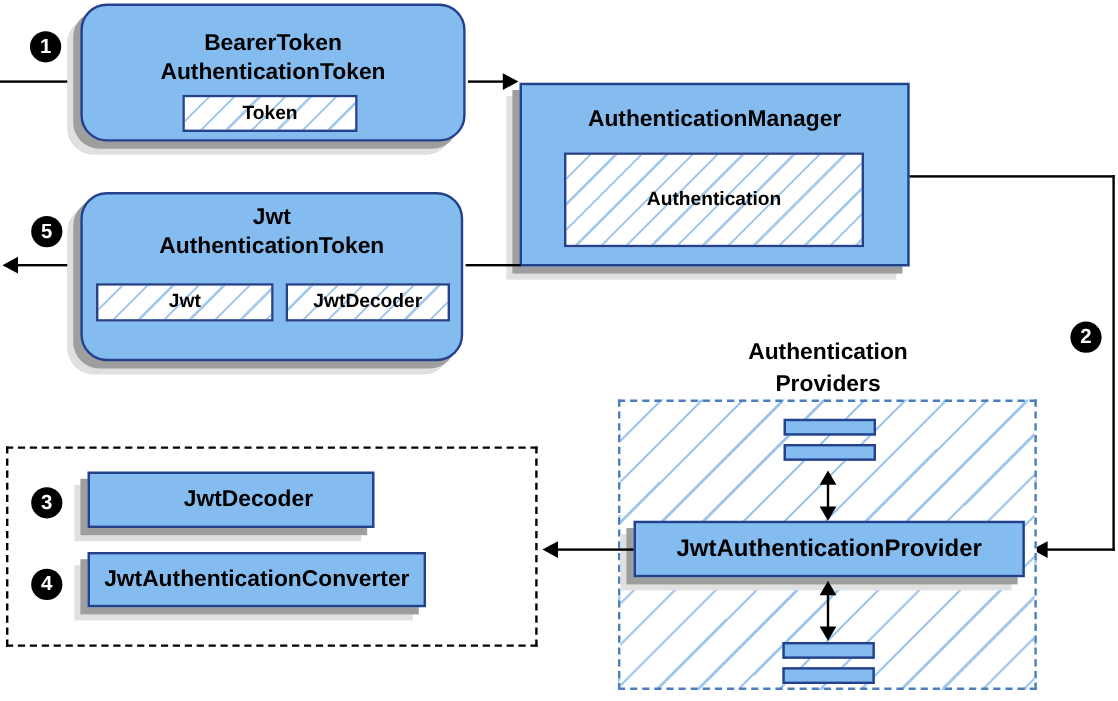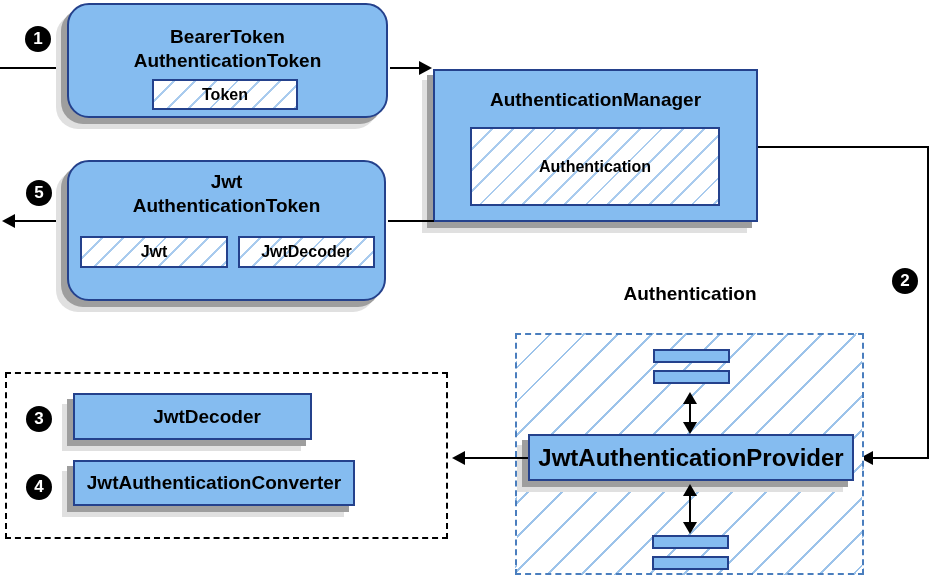--- a/index.html
+++ b/index.html
@@ -102,32 +102,33 @@
     <div class="node-title" style="margin-top:8px;">
       <div>Jwt</div>
       <div>AuthenticationToken</div>
     </div>
     <div class="field" style="left:11px;top:74px;width:148px;height:32px;">Jwt</div>
     <div class="field" style="left:169px;top:74px;width:137px;height:32px;">JwtDecoder</div>
   </div>
 
   <div class="plain-label" style="left:560px;top:280px;width:260px;">
     <div>Authentication</div>
+    <div>Providers</div>
   </div>
 
   <div class="providers-box">
     <div class="bar" style="left:136px;top:14px;"></div>
     <div class="bar" style="left:136px;top:35px;"></div>
 
     <div class="tri tri-up" style="left:166px;top:57px;"></div>
     <div class="vline" style="left:172px;top:67px;height:22px;"></div>
     <div class="tri tri-down" style="left:166px;top:87px;"></div>
 
     <div class="node" style="left:11px;top:99px;width:326px;height:47px;">
-      <div class="node-title" style="font-size:24px;line-height:43px;">JwtAuthenticationProvider</div>
+      <div class="node-title" style="font-size:20px;line-height:43px;">JwtAuthenticationProvider</div>
     </div>
 
     <div class="tri tri-up" style="left:166px;top:149px;"></div>
     <div class="vline" style="left:172px;top:159px;height:30px;"></div>
     <div class="tri tri-down" style="left:166px;top:187px;"></div>
 
     <div class="bar" style="left:135px;top:200px;"></div>
     <div class="bar" style="left:135px;top:221px;"></div>
   </div>
 

